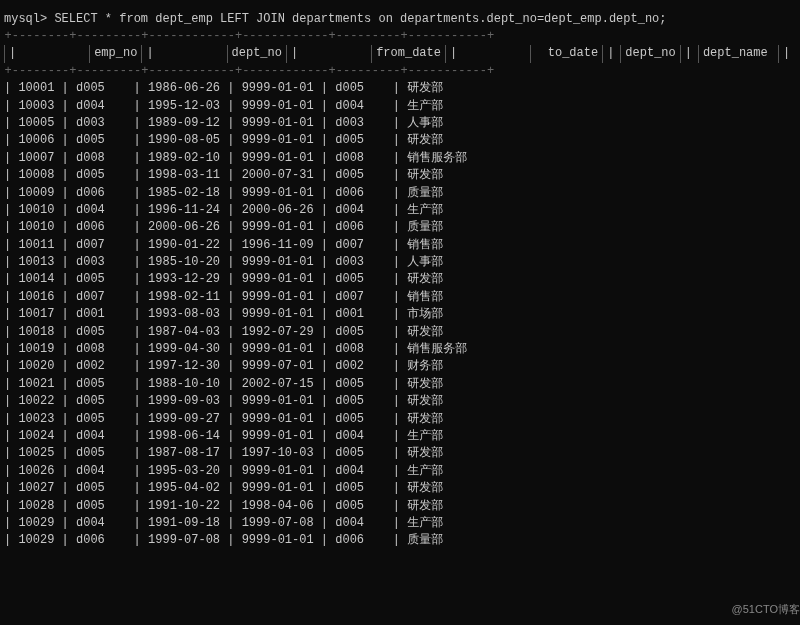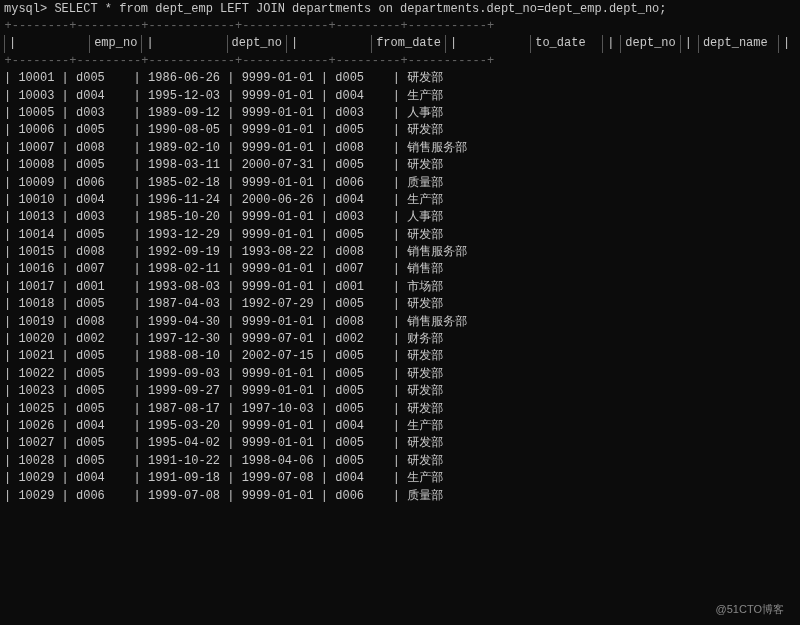--- a/index.html
+++ b/index.html
@@ -7,21 +7,21 @@
       background-color: #0c0c0c;
       font-family: 'Courier New', Courier, monospace;
       font-size: 12px;
       color: #c8c8c8;
       width: 800px;
       height: 625px;
       overflow: hidden;
     }
     .terminal {
       background: #0c0c0c;
-      padding: 2px 4px;
+      padding: 12px 4px;
       width: 100%;
       height: 100%;
       overflow: hidden;
     }
     .command-line {
       color: #c8c8c8;
       white-space: nowrap;
       margin-bottom: 2px;
       font-size: 12px;
     }
@@ -41,29 +41,29 @@
       white-space: nowrap;
     }
     .data-table tr.separator-row td {
       padding: 0;
       border: none;
       color: #555;
     }
     .watermark {
       position: absolute;
       bottom: 8px;
-      right: 16px;
+      right: 0;
       color: #888;
       font-size: 11px;
       font-family: Arial, sans-serif;
     }
     .emp-no-col { width: 52px; margin-top: 44px; }
     .dept-no-col { width: 52px; }
     .from-date-col { width: 72px; }
-    .to-date-col { width: 72px; }
+    .to-date-col { width: 72px; text-align: right; }
     .dept-no2-col { width: 52px; }
     .dept-name-col { width: 80px; }
     .sep-line {
       color: #666;
       font-size: 12px;
       line-height: 1.3;
       white-space: pre;
     }
     .col-sep { color: #c8c8c8; }
   </style>
@@ -106,31 +106,33 @@
 
   <div id="data-rows-container">
       <div style="font-size: 12px; line-height: 1.45; color: rgb(200, 200, 200); font-family: &quot;Courier New&quot;, monospace; white-space: pre;">| 10001 | d005    | 1986-06-26 | 9999-01-01 | d005    | 研发部</div>
       <div style="font-size: 12px; line-height: 1.45; color: rgb(200, 200, 200); font-family: &quot;Courier New&quot;, monospace; white-space: pre;">| 10003 | d004    | 1995-12-03 | 9999-01-01 | d004    | 生产部</div>
       <div style="font-size: 12px; line-height: 1.45; color: rgb(200, 200, 200); font-family: &quot;Courier New&quot;, monospace; white-space: pre;">| 10005 | d003    | 1989-09-12 | 9999-01-01 | d003    | 人事部</div>
       <div style="font-size: 12px; line-height: 1.45; color: rgb(200, 200, 200); font-family: &quot;Courier New&quot;, monospace; white-space: pre;">| 10006 | d005    | 1990-08-05 | 9999-01-01 | d005    | 研发部</div>
       <div style="font-size: 12px; line-height: 1.45; color: rgb(200, 200, 200); font-family: &quot;Courier New&quot;, monospace; white-space: pre;">| 10007 | d008    | 1989-02-10 | 9999-01-01 | d008    | 销售服务部</div>
       <div style="font-size: 12px; line-height: 1.45; color: rgb(200, 200, 200); font-family: &quot;Courier New&quot;, monospace; white-space: pre;">| 10008 | d005    | 1998-03-11 | 2000-07-31 | d005    | 研发部</div>
       <div style="font-size: 12px; line-height: 1.45; color: rgb(200, 200, 200); font-family: &quot;Courier New&quot;, monospace; white-space: pre;">| 10009 | d006    | 1985-02-18 | 9999-01-01 | d006    | 质量部</div>
       <div style="font-size: 12px; line-height: 1.45; color: rgb(200, 200, 200); font-family: &quot;Courier New&quot;, monospace; white-space: pre;">| 10010 | d004    | 1996-11-24 | 2000-06-26 | d004    | 生产部</div>
+      <div style="font-size: 12px; line-height: 1.45; color: rgb(200, 200, 200); font-family: &quot;Courier New&quot;, monospace; white-space: pre;">| 10010 | d006    | 2000-06-26 | 9999-01-01 | d006    | 质量部</div>
+      <div style="font-size: 12px; line-height: 1.45; color: rgb(200, 200, 200); font-family: &quot;Courier New&quot;, monospace; white-space: pre;">| 10011 | d007    | 1990-01-22 | 1996-11-09 | d007    | 销售部</div>
       <div style="font-size: 12px; line-height: 1.45; color: rgb(200, 200, 200); font-family: &quot;Courier New&quot;, monospace; white-space: pre;">| 10013 | d003    | 1985-10-20 | 9999-01-01 | d003    | 人事部</div>
       <div style="font-size: 12px; line-height: 1.45; color: rgb(200, 200, 200); font-family: &quot;Courier New&quot;, monospace; white-space: pre;">| 10014 | d005    | 1993-12-29 | 9999-01-01 | d005    | 研发部</div>
-      <div style="font-size: 12px; line-height: 1.45; color: rgb(200, 200, 200); font-family: &quot;Courier New&quot;, monospace; white-space: pre;">| 10015 | d008    | 1992-09-19 | 1993-08-22 | d008    | 销售服务部</div>
       <div style="font-size: 12px; line-height: 1.45; color: rgb(200, 200, 200); font-family: &quot;Courier New&quot;, monospace; white-space: pre;">| 10016 | d007    | 1998-02-11 | 9999-01-01 | d007    | 销售部</div>
       <div style="font-size: 12px; line-height: 1.45; color: rgb(200, 200, 200); font-family: &quot;Courier New&quot;, monospace; white-space: pre;">| 10017 | d001    | 1993-08-03 | 9999-01-01 | d001    | 市场部</div>
       <div style="font-size: 12px; line-height: 1.45; color: rgb(200, 200, 200); font-family: &quot;Courier New&quot;, monospace; white-space: pre;">| 10018 | d005    | 1987-04-03 | 1992-07-29 | d005    | 研发部</div>
       <div style="font-size: 12px; line-height: 1.45; color: rgb(200, 200, 200); font-family: &quot;Courier New&quot;, monospace; white-space: pre;">| 10019 | d008    | 1999-04-30 | 9999-01-01 | d008    | 销售服务部</div>
       <div style="font-size: 12px; line-height: 1.45; color: rgb(200, 200, 200); font-family: &quot;Courier New&quot;, monospace; white-space: pre;">| 10020 | d002    | 1997-12-30 | 9999-07-01 | d002    | 财务部</div>
-      <div style="font-size: 12px; line-height: 1.45; color: rgb(200, 200, 200); font-family: &quot;Courier New&quot;, monospace; white-space: pre;">| 10021 | d005    | 1988-08-10 | 2002-07-15 | d005    | 研发部</div>
+      <div style="font-size: 12px; line-height: 1.45; color: rgb(200, 200, 200); font-family: &quot;Courier New&quot;, monospace; white-space: pre;">| 10021 | d005    | 1988-10-10 | 2002-07-15 | d005    | 研发部</div>
       <div style="font-size: 12px; line-height: 1.45; color: rgb(200, 200, 200); font-family: &quot;Courier New&quot;, monospace; white-space: pre;">| 10022 | d005    | 1999-09-03 | 9999-01-01 | d005    | 研发部</div>
       <div style="font-size: 12px; line-height: 1.45; color: rgb(200, 200, 200); font-family: &quot;Courier New&quot;, monospace; white-space: pre;">| 10023 | d005    | 1999-09-27 | 9999-01-01 | d005    | 研发部</div>
+      <div style="font-size: 12px; line-height: 1.45; color: rgb(200, 200, 200); font-family: &quot;Courier New&quot;, monospace; white-space: pre;">| 10024 | d004    | 1998-06-14 | 9999-01-01 | d004    | 生产部</div>
       <div style="font-size: 12px; line-height: 1.45; color: rgb(200, 200, 200); font-family: &quot;Courier New&quot;, monospace; white-space: pre;">| 10025 | d005    | 1987-08-17 | 1997-10-03 | d005    | 研发部</div>
       <div style="font-size: 12px; line-height: 1.45; color: rgb(200, 200, 200); font-family: &quot;Courier New&quot;, monospace; white-space: pre;">| 10026 | d004    | 1995-03-20 | 9999-01-01 | d004    | 生产部</div>
       <div style="font-size: 12px; line-height: 1.45; color: rgb(200, 200, 200); font-family: &quot;Courier New&quot;, monospace; white-space: pre;">| 10027 | d005    | 1995-04-02 | 9999-01-01 | d005    | 研发部</div>
       <div style="font-size: 12px; line-height: 1.45; color: rgb(200, 200, 200); font-family: &quot;Courier New&quot;, monospace; white-space: pre;">| 10028 | d005    | 1991-10-22 | 1998-04-06 | d005    | 研发部</div>
       <div style="font-size: 12px; line-height: 1.45; color: rgb(200, 200, 200); font-family: &quot;Courier New&quot;, monospace; white-space: pre;">| 10029 | d004    | 1991-09-18 | 1999-07-08 | d004    | 生产部</div>
       <div style="font-size: 12px; line-height: 1.45; color: rgb(200, 200, 200); font-family: &quot;Courier New&quot;, monospace; white-space: pre;">| 10029 | d006    | 1999-07-08 | 9999-01-01 | d006    | 质量部</div>
     </div>
 
   <div class="watermark">@51CTO博客</div>
 </div>

